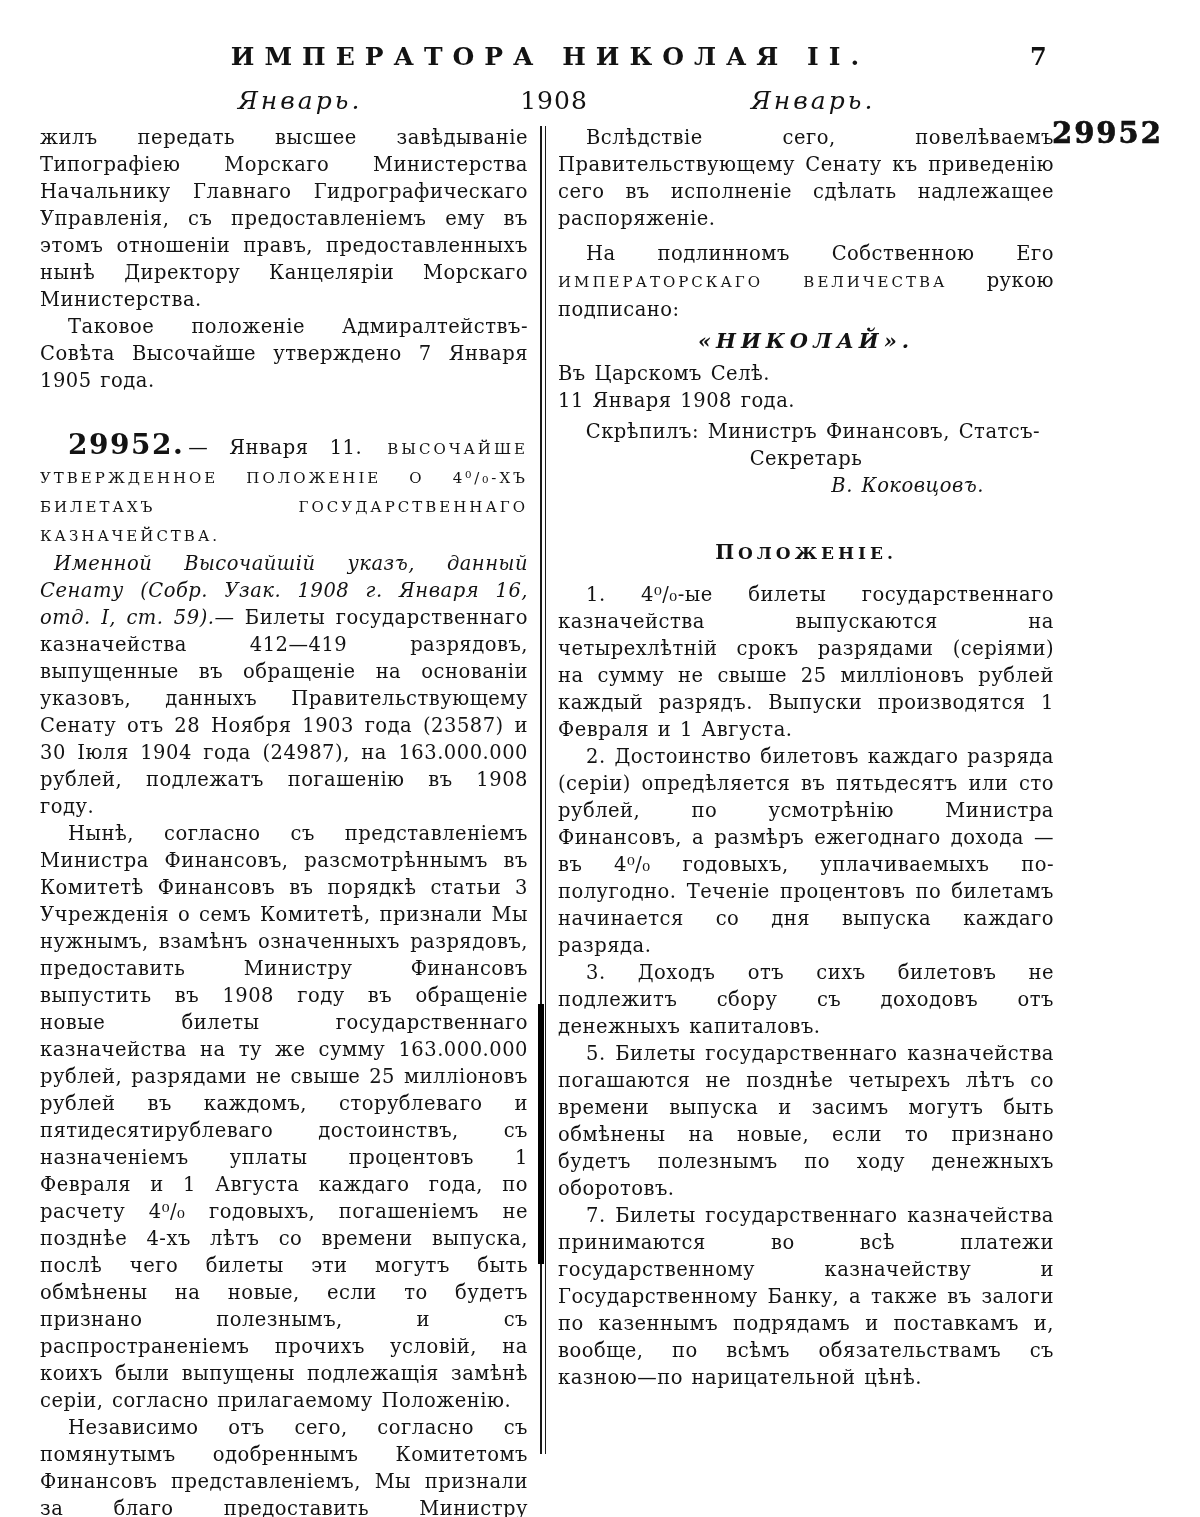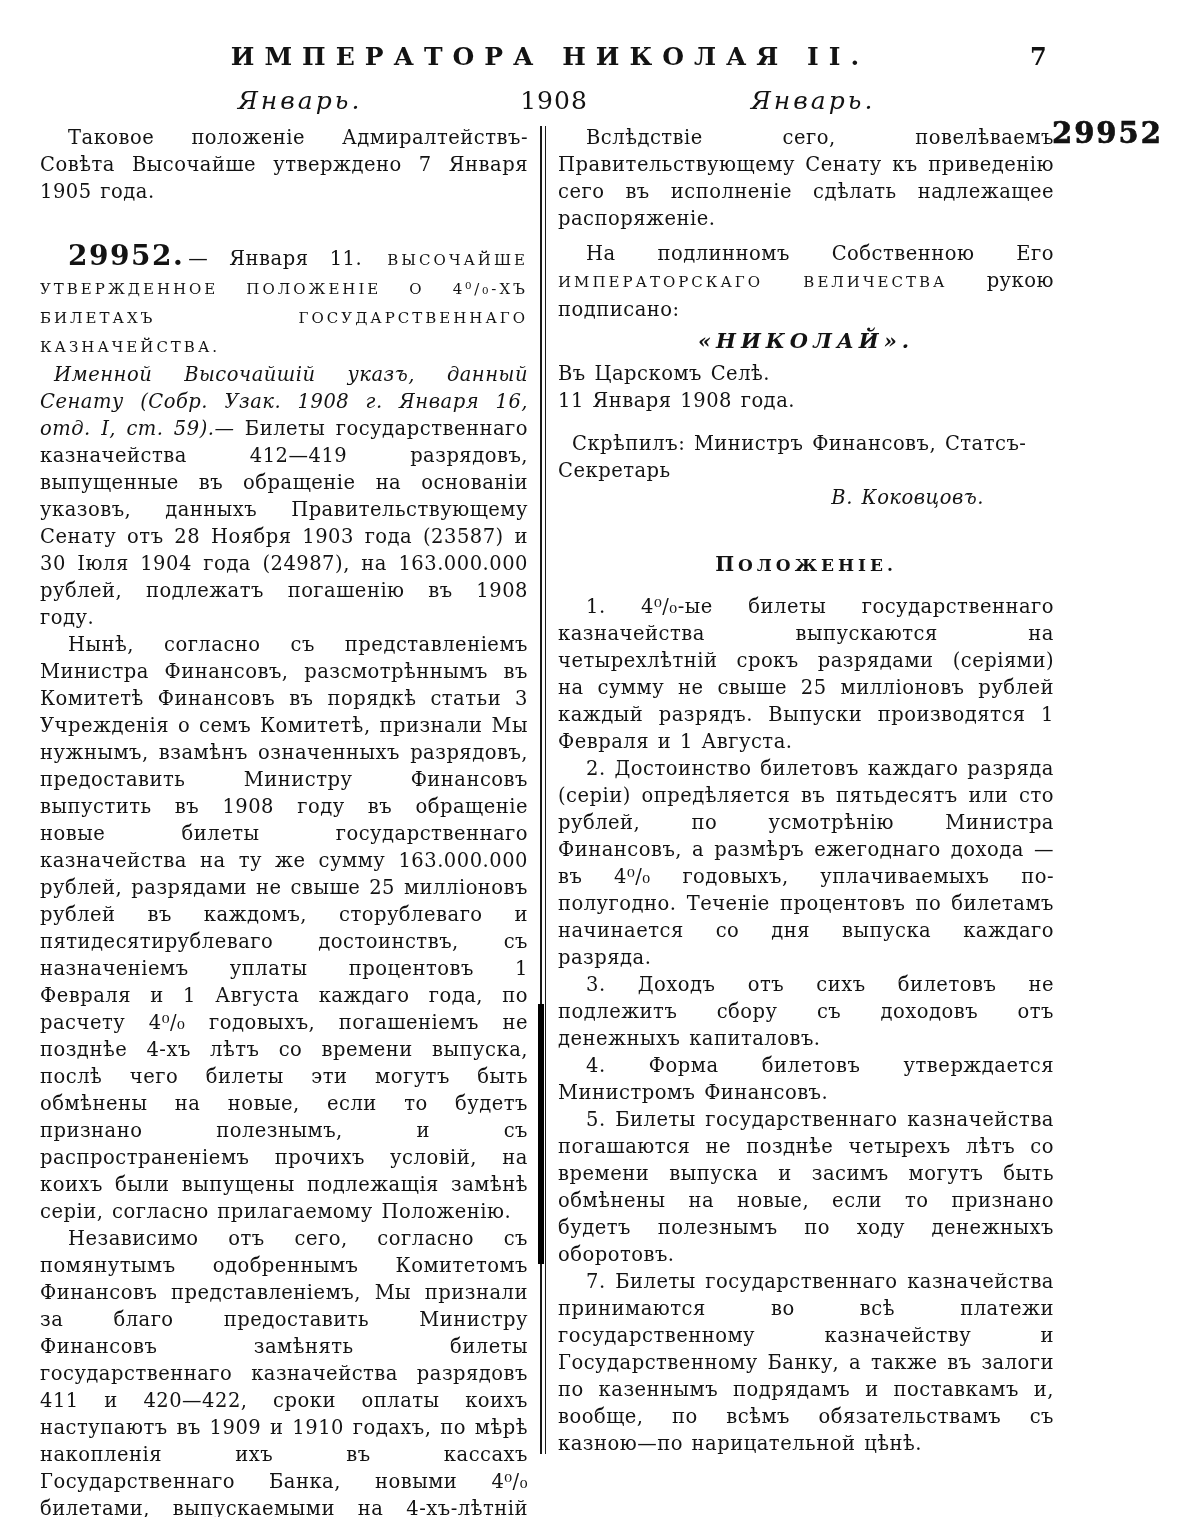--- a/index.html
+++ b/index.html
@@ -99,20 +99,21 @@
   <div class="hdr-pagenum">7</div>
   <div class="run-head run-left">Январь.</div>
   <div class="run-head run-center">1908</div>
   <div class="run-head run-right">Январь.</div>
 
   <div class="margin-number">29952</div>
 
   <div class="columns">
 
     <div class="col col-left">
+      <p>жилъ передать высшее завѣдываніе Типографіею Морскаго Министерства Начальнику Главнаго Гидрографическаго Управленія, съ предоставленіемъ ему въ этомъ отношеніи правъ, предоставленныхъ нынѣ Директору Канцеляріи Морскаго Министерства.</p>
       <p class="indent">Таковое положеніе Адмиралтействъ-Совѣта Высочайше утверждено 7 Января 1905 года.</p>
 
       <p class="indent article-gap"><span class="art-num">29952.</span><span class="art-dash">— Января 11.</span> <span class="caps-title">Высочайше утвержденное положеніе о 4⁰/₀-хъ билетахъ государственнаго казначейства.</span></p>
 
       <p class="small-indent"><span class="italic">Именной Высочайшій указъ, данный Сенату (Собр. Узак. 1908 г. Января 16, отд. I, ст. 59).—</span>
 <span>Билеты государственнаго казначейства 412—419 разрядовъ, выпущенные въ обращеніе на основаніи указовъ, данныхъ Правительствующему Сенату отъ 28 Ноября 1903 года (23587) и 30 Іюля 1904 года (24987), на 163.000.000 рублей, подлежатъ погашенію въ 1908 году.</span></p>
 
       <p class="indent">Нынѣ, согласно съ представленіемъ Министра Финансовъ, разсмотрѣннымъ въ Комитетѣ Финансовъ въ порядкѣ статьи 3 Учрежденія о семъ Комитетѣ, признали Мы нужнымъ, взамѣнъ означенныхъ разрядовъ, предоставить Министру Финансовъ выпустить въ 1908 году въ обращеніе новые билеты государственнаго казначейства на ту же сумму 163.000.000 рублей, разрядами не свыше 25 милліоновъ рублей въ каждомъ, сторублеваго и пятидесятирублеваго достоинствъ, съ назначеніемъ уплаты процентовъ 1 Февраля и 1 Августа каждаго года, по расчету 4⁰/₀ годовыхъ, погашеніемъ не позднѣе 4-хъ лѣтъ со времени выпуска, послѣ чего билеты эти могутъ быть обмѣнены на новые, если то будетъ признано полезнымъ, и съ распространеніемъ прочихъ условій, на коихъ были выпущены подлежащія замѣнѣ серіи, согласно прилагаемому Положенію.</p>
       <p class="indent">Независимо отъ сего, согласно съ помянутымъ одобреннымъ Комитетомъ Финансовъ представленіемъ, Мы признали за благо предоставить Министру Финансовъ замѣнять билеты государственнаго казначейства разрядовъ 411 и 420—422, сроки оплаты коихъ наступаютъ въ 1909 и 1910 годахъ, по мѣрѣ накопленія ихъ въ кассахъ Государственнаго Банка, новыми 4⁰/₀ билетами, выпускаемыми на 4-хъ-лѣтній срокъ на вышеизложенныхъ основаніяхъ, съ донесеніемъ о семъ, каждый разъ, Правительствующему Сенату.</p>
     </div>
@@ -121,28 +122,27 @@
 
     <div class="col col-right">
       <p class="indent">Вслѣдствіе сего, повелѣваемъ Правительствующему Сенату къ приведенію сего въ исполненіе сдѣлать надлежащее распоряженіе.</p>
 
       <p class="indent" style="margin-top:8px;"><span>На подлинномъ Собственною Его </span><span class="sig-caps">Императорскаго Величества</span><span> рукою подписано:</span></p>
 
       <p class="sig-name">«НИКОЛАЙ».</p>
       <p class="flush">Въ Царскомъ Селѣ.</p>
       <p class="flush">11 Января 1908 года.</p>
 
-      <p class="small-indent" style="margin-top:16px;text-align:left;">Скрѣпилъ: Министръ Финансовъ, Статсъ-Секретарь</p>
+      <p class="small-indent" style="margin-top:4px;text-align:center;">Скрѣпилъ: Министръ Финансовъ, Статсъ-Секретарь</p>
       <p class="countersign-name">В. Коковцовъ.</p>
 
       <p class="statute-heading">Положеніе.</p>
 
       <p class="indent">1. 4⁰/₀-ые билеты государственнаго казначейства выпускаются на четырехлѣтній срокъ разрядами (серіями) на сумму не свыше 25 милліоновъ рублей каждый разрядъ. Выпуски производятся 1 Февраля и 1 Августа.</p>
       <p class="indent">2. Достоинство билетовъ каждаго разряда (серіи) опредѣляется въ пятьдесятъ или сто рублей, по усмотрѣнію Министра Финансовъ, а размѣръ ежегоднаго дохода — въ 4⁰/₀ годовыхъ, уплачиваемыхъ по-полугодно. Теченіе процентовъ по билетамъ начинается со дня выпуска каждаго разряда.</p>
       <p class="indent">3. Доходъ отъ сихъ билетовъ не подлежитъ сбору съ доходовъ отъ денежныхъ капиталовъ.</p>
-      <p class="indent">4. Форма билетовъ утверждается Министромъ Финансовъ.</p>
       <p class="indent">5. Билеты государственнаго казначейства погашаются не позднѣе четырехъ лѣтъ со времени выпуска и засимъ могутъ быть обмѣнены на новые, если то признано будетъ полезнымъ по ходу денежныхъ оборотовъ.</p>
       <p class="indent">7. Билеты государственнаго казначейства принимаются во всѣ платежи государственному казначейству и Государственному Банку, а также въ залоги по казеннымъ подрядамъ и поставкамъ и, вообще, по всѣмъ обязательствамъ съ казною—по нарицательной цѣнѣ.</p>
 
     </div>
 
   </div>
 </div>
 
 </body></html>

